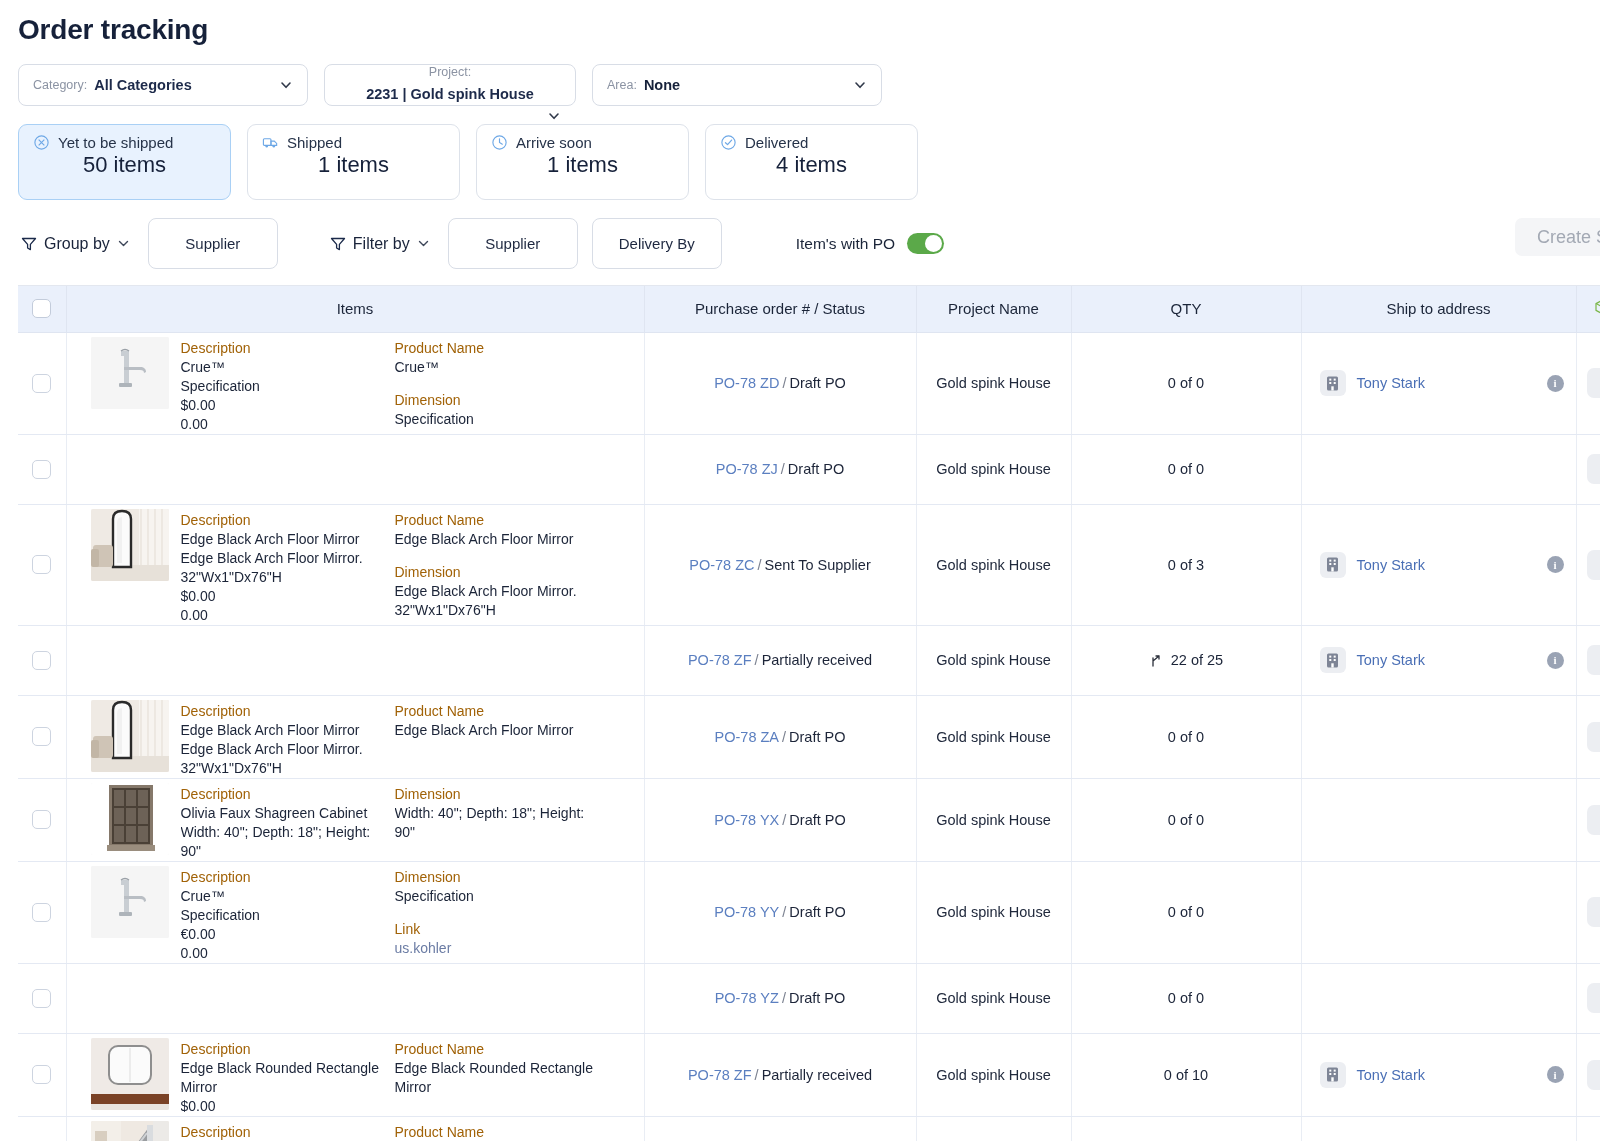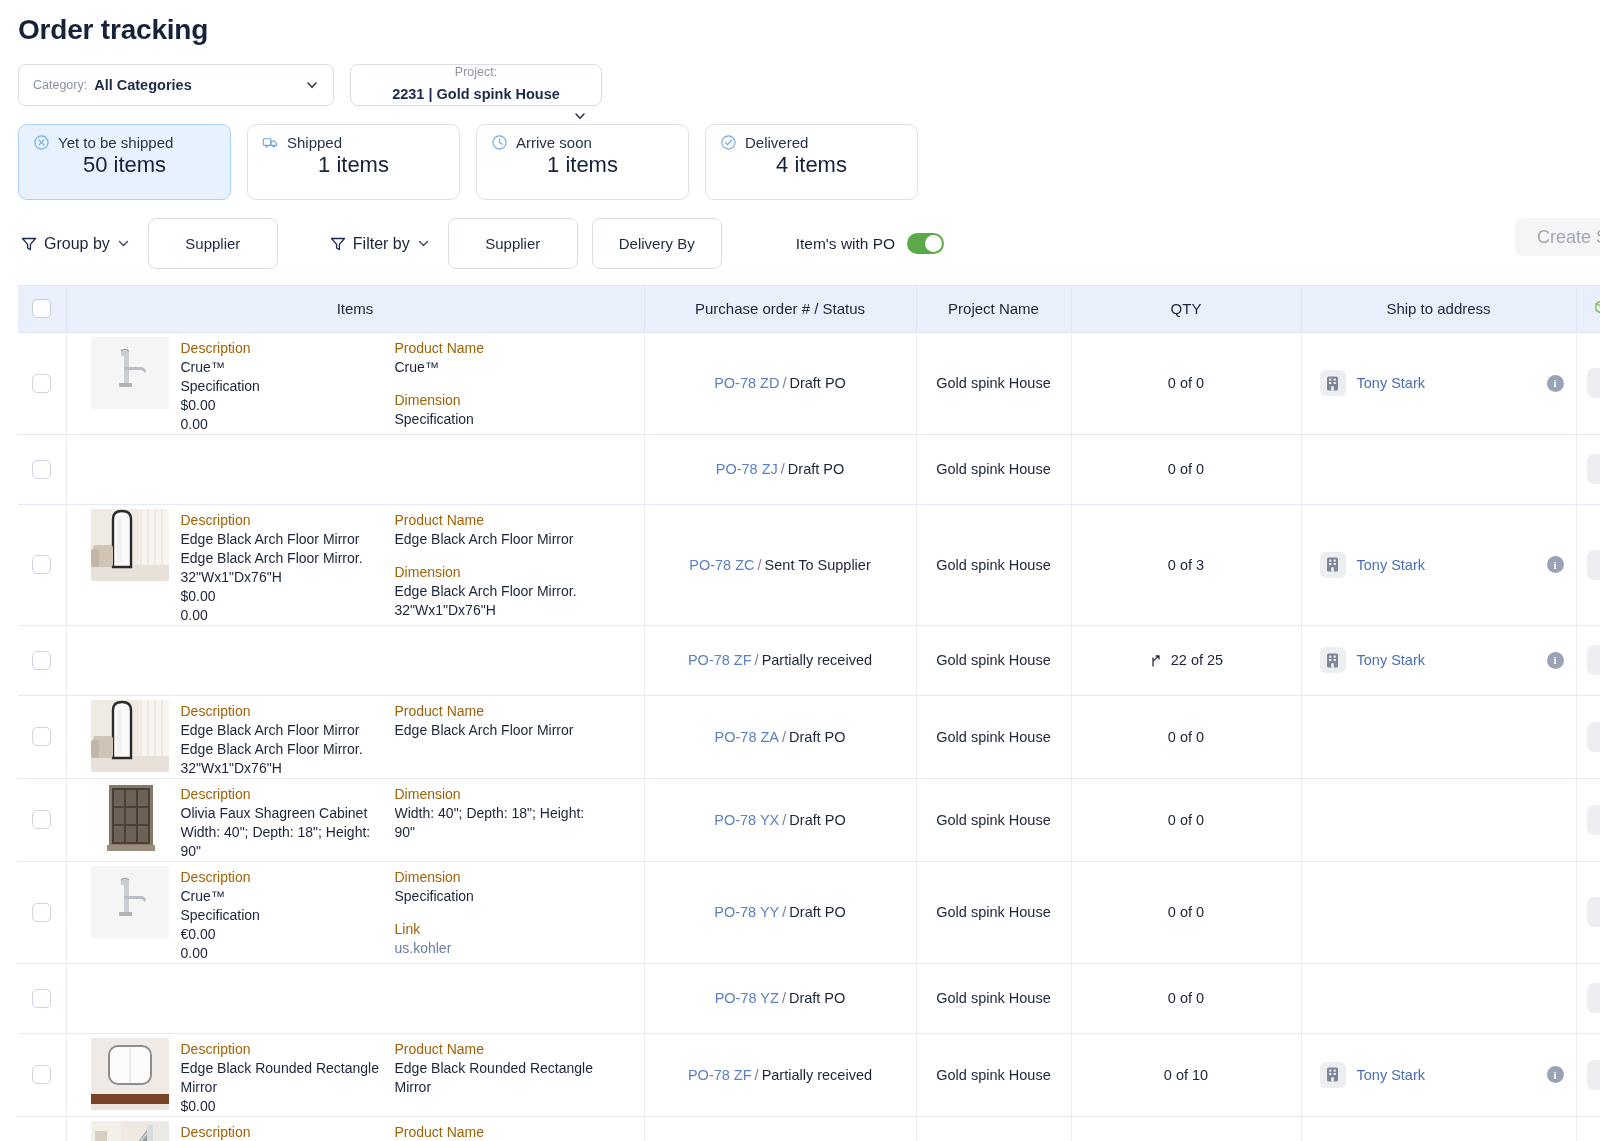--- a/index.html
+++ b/index.html
@@ -19,21 +19,21 @@
     padding: 14px 0 0 18px; letter-spacing: -0.2px;
   }
 
   
   .filter-row { display: flex; gap: 16px; padding: 18px 0 0 18px; }
   .select-box {
     height: 42px; border: 1px solid #d8dde6; border-radius: 8px;
     background: #fff; display: flex; align-items: center;
     padding: 0 14px; gap: 7px; cursor: pointer;
   }
-  .select-box.w1 { width: 316px; }
+  .select-box.w1 { width: 290px; }
   .select-box.w2 { width: 252px; flex-direction: column; }
   .select-box.w3 { width: 290px; }
   .sel-label { font-size: 12.5px; color: #8b93a3; }
   .sel-value { font-size: 14.5px; font-weight: 700; color: #1d2a4a; white-space: nowrap; }
   .sel-value.plain { color: #16213a; }
   .chev { margin-left: auto; width: 14px; height: 14px; flex: 0 0 auto; }
   .chev svg { display: block; }
 
   
   .status-row { display: flex; gap: 16px; padding: 18px 0 0 18px; }
@@ -162,20 +162,29 @@
       <span class="sel-value">All Categories</span>
       <span class="chev">
         <svg viewBox="0 0 14 14">
             <path d="M3 5 L7 9.3 L11 5" fill="none" stroke="#31394a" stroke-width="1.6" stroke-linecap="round" stroke-linejoin="round"></path>
           </svg>
       </span>
     </div>
     <div class="select-box w2">
       <span class="sel-label">Project:</span>
       <span class="sel-value">2231 | Gold spink House</span>
+      <span class="chev">
+        <svg viewBox="0 0 14 14">
+            <path d="M3 5 L7 9.3 L11 5" fill="none" stroke="#31394a" stroke-width="1.6" stroke-linecap="round" stroke-linejoin="round"></path>
+          </svg>
+      </span>
+    </div>
+    <div class="select-box w3">
+      <span class="sel-label">Area:</span>
+      <span class="sel-value plain">None</span>
       <span class="chev">
         <svg viewBox="0 0 14 14">
             <path d="M3 5 L7 9.3 L11 5" fill="none" stroke="#31394a" stroke-width="1.6" stroke-linecap="round" stroke-linejoin="round"></path>
           </svg>
       </span>
     </div>
   </div>
 
   <div class="status-row">
     <div class="stat-card active">

